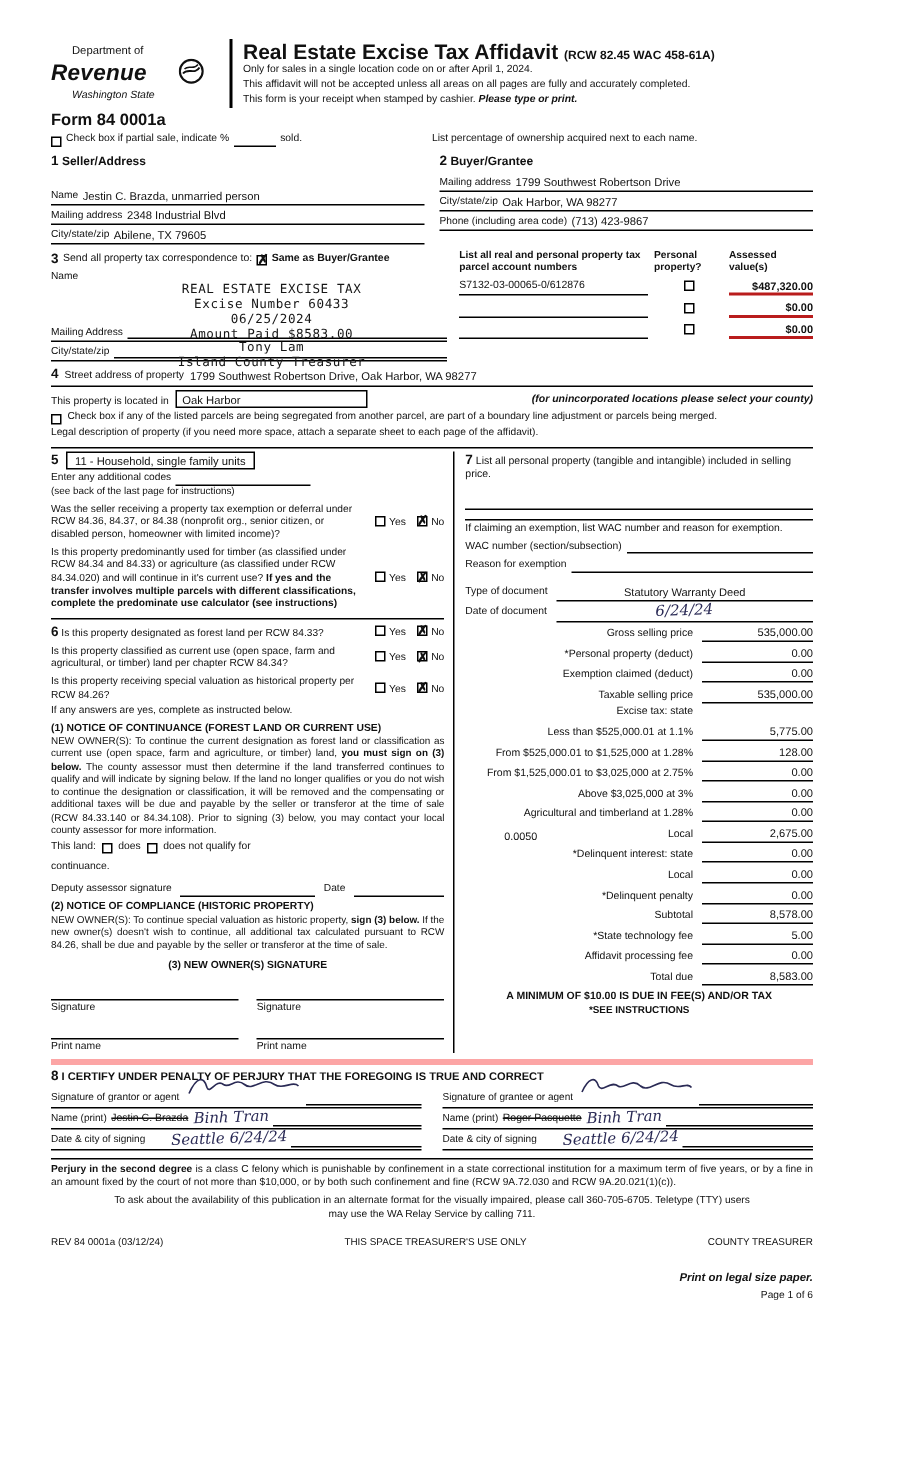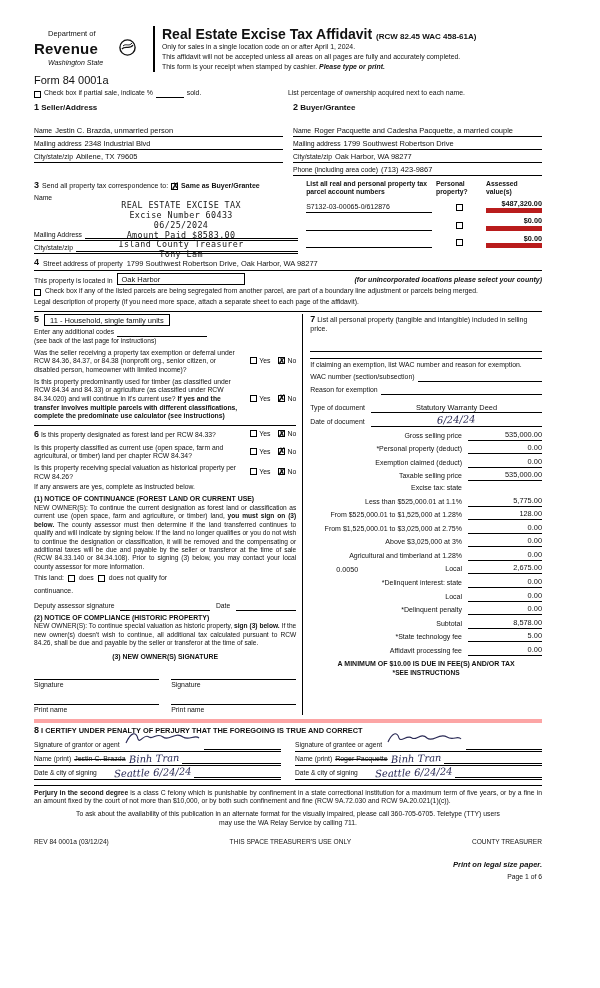--- a/index.html
+++ b/index.html
@@ -11,29 +11,29 @@
   .secnum { font-weight:bold; font-size:9px; }
   .ul { border-bottom:1px solid #000; flex:1; min-height:8px; }
   .hr { border-top:1px solid #000; }
   .cb { display:inline-block; width:7px; height:7px; border:1px solid #000; position:relative; vertical-align:-1px; background:#fff; flex:none; }
   .cb.checked::after { content:"✗"; position:absolute; top:-2.5px; left:-0.5px; font-size:9px; font-weight:bold; color:#111; }
 
   
   .header { display:flex; gap:7px; }
   .logo { width:112px; flex:none; padding-top:3px; }
   .dept { font-size:7.5px; padding-left:14px; }
-  .revrow { display:flex; align-items:flex-start; gap:21px; }
+  .revrow { display:flex; align-items:flex-start; gap:21px;font-style:italic; }
   .rev { font-size:15px; font-weight:bold; letter-spacing:.2px; }
   .wa { font-size:7px; font-style:italic; padding-left:14px; }
   .vbar { width:2px; background:#000; flex:none; }
   .titleblock { flex:1; padding-top:1px; }
   .title { font-size:14px; font-weight:bold; line-height:1.1; }
   .rcw { font-size:8px; }
   .note { font-size:6.9px; margin-top:1px; }
-  .formno { font-size:11px; font-weight:normal; margin-top:1px; }
+  .formno { font-size:11px; font-weight:bold; margin-top:1px; }
 
   .partialrow { display:flex; align-items:flex-end; gap:3px; margin-top:2px; font-size:6.9px; }
   .partialrow .shortul { width:28px; border-bottom:1px solid #000; }
   .partialright { margin-left:auto; width:50%; }
 
   
   .cols12 { display:flex; gap:10px; margin-top:4px; }
   .col12 { flex:1; }
   .sechead { font-size:8px; margin-bottom:2px; }
   .frow { display:flex; align-items:flex-end; gap:3px; border-bottom:1px solid #000; min-height:13px; padding-bottom:1px; }
@@ -48,21 +48,21 @@
   .stamp { position:absolute; left:34px; right:4px; top:9px; text-align:center; font-family:"DejaVu Sans Mono", monospace; font-size:8.4px; line-height:1.18; letter-spacing:.4px; color:#161616; z-index:2; }
   .s3lbl { position:absolute; left:0; font-size:6.8px; }
   .s3r { flex:1; }
   .s3hdr { display:flex; gap:4px; font-weight:bold; font-size:6.8px; line-height:1.15; }
   .s3hdr .h1 { flex:1.35; }
   .s3hdr .h2 { width:46px; text-align:left; }
   .s3hdr .h3 { width:56px; }
   .s3drow { display:flex; gap:4px; align-items:flex-end; margin-top:3px; }
   .s3drow .c1 { flex:1.35; border-bottom:1px solid #000; font-size:7px; min-height:10px; }
   .s3drow .c2 { width:46px; text-align:center; }
-  .s3drow .c3 { width:56px; border-bottom:5px solid #b91c1c; text-align:right; font-weight:bold; font-size:7.3px; }
+  .s3drow .c3 { width:56px; border-bottom:2px solid #b91c1c; text-align:right; font-weight:bold; font-size:7.3px; }
 
   
   .sec4 { margin-top:3px; }
   .s4row { display:flex; align-items:flex-end; gap:4px; margin-top:2px; }
   .countybox { border:1px solid #000; min-width:128px; padding:1px 4px 0 4px; font-size:7.5px; min-height:11px; }
   .legalbox { border:1px solid #000; min-height:20px; padding:2px 4px; font-size:7.5px; margin-top:1px; }
 
   
   .mid { display:flex; margin-top:4px; border-top:1px solid #000; padding-top:2px; }
   .mid-l { width:53%; border-right:1px solid #000; padding-right:6px; }
@@ -76,21 +76,21 @@
   .noticetitle { font-weight:bold; font-size:6.9px; margin-top:3px; }
   .noticetext { font-size:6.6px; text-align:justify; }
   .landrow { display:flex; gap:4px; align-items:center; margin-top:3px; font-size:6.9px; flex-wrap:wrap; }
   .deprow { display:flex; gap:6px; align-items:flex-end; margin-top:6px; font-size:6.8px; }
   .sigpair { display:flex; gap:12px; margin-top:8px; }
   .sigpair > div { flex:1; border-bottom:1px solid #000; min-height:10px; position:relative; }
   .siglabels { display:flex; gap:12px; font-size:6.9px; margin-top:1px; }
   .siglabels > div { flex:1; }
 
   
-  .drow { display:flex; align-items:flex-end; gap:6px; margin-top:2px; }
+  .drow { display:flex; align-items:center; gap:6px; margin-top:2px; }
   .drow .l { font-size:6.9px; flex:none; }
   .trow { display:flex; align-items:flex-end; margin-top:2.6px; }
   .trow .tl { flex:1; text-align:right; font-size:7px; padding-right:6px; }
   .trow .tp { font-size:7.2px; padding-left:26px; }
   .trow .tv { width:74px; text-align:right; border-bottom:1px solid #000; font-size:7.4px; padding-bottom:.5px; min-height:9px; }
   .trow.nol .tv { border-bottom:none; }
   .minimum { text-align:center; font-weight:bold; font-size:7px; margin-top:4px; }
   .seeinst { text-align:center; font-weight:bold; font-size:6.6px; }
 
   
@@ -163,24 +163,20 @@
         <span class="l">Mailing address</span>
         <span class="v">2348 Industrial Blvd</span>
       </div>
       <div class="frow">
         <span class="l">City/state/zip</span>
         <span class="v">Abilene, TX 79605</span>
       </div>
     </div>
     <div class="col12">
       <div class="sechead"><span class="secnum">2</span> <span class="b">Buyer/Grantee</span></div>
-      <div class="frow namerow">
-        <span class="l">Name</span>
-        <span class="v">Roger Pacquette and Cadesha Pacquette, a married couple</span>
-      </div>
       <div class="frow">
         <span class="l">Mailing address</span>
         <span class="v">1799 Southwest Robertson Drive</span>
       </div>
       <div class="frow">
         <span class="l">City/state/zip</span>
         <span class="v">Oak Harbor, WA 98277</span>
       </div>
       <div class="frow">
         <span class="l">Phone (including area code)</span>
@@ -197,22 +193,22 @@
         <span class="cb checked"></span>
         <span class="b">Same as Buyer/Grantee</span>
       </div>
       <div style="position:relative; flex:1;">
         <span class="s3lbl" style="top:2px;">Name</span>
         <div class="stamp">
           <div>REAL ESTATE EXCISE TAX</div>
           <div>Excise Number 60433</div>
           <div>06/25/2024</div>
           <div>Amount Paid $8583.00</div>
+          <div>Tony Lam</div>
           <div>Island County Treasurer</div>
-          <div>Tony Lam</div>
         </div>
       </div>
       <div class="frow">
         <span class="l">Mailing Address</span>
         <span class="ul"></span>
       </div>
       <div class="frow">
         <span class="l">City/state/zip</span>
         <span class="ul"></span>
       </div>
@@ -442,20 +438,24 @@
           <span class="tl">Subtotal</span>
           <span class="tv">8,578.00</span>
         </div>
       <div class="trow">
           <span class="tl">*State technology fee</span>
           <span class="tv">5.00</span>
         </div>
       <div class="trow">
           <span class="tl">Affidavit processing fee</span>
           <span class="tv">0.00</span>
+        </div>
+      <div class="trow">
+          <span class="tl">Total due</span>
+          <span class="tv">8,583.00</span>
         </div>
 
       <div class="minimum">A MINIMUM OF $10.00 IS DUE IN FEE(S) AND/OR TAX</div>
       <div class="seeinst">*SEE INSTRUCTIONS</div>
     </div>
   </div>
 
   <div class="sec8">
     <div class="certify"><span class="secnum">8</span> <span class="b">I CERTIFY UNDER PENALTY OF PERJURY THAT THE FOREGOING IS TRUE AND CORRECT</span></div>
     <div class="s8cols">

